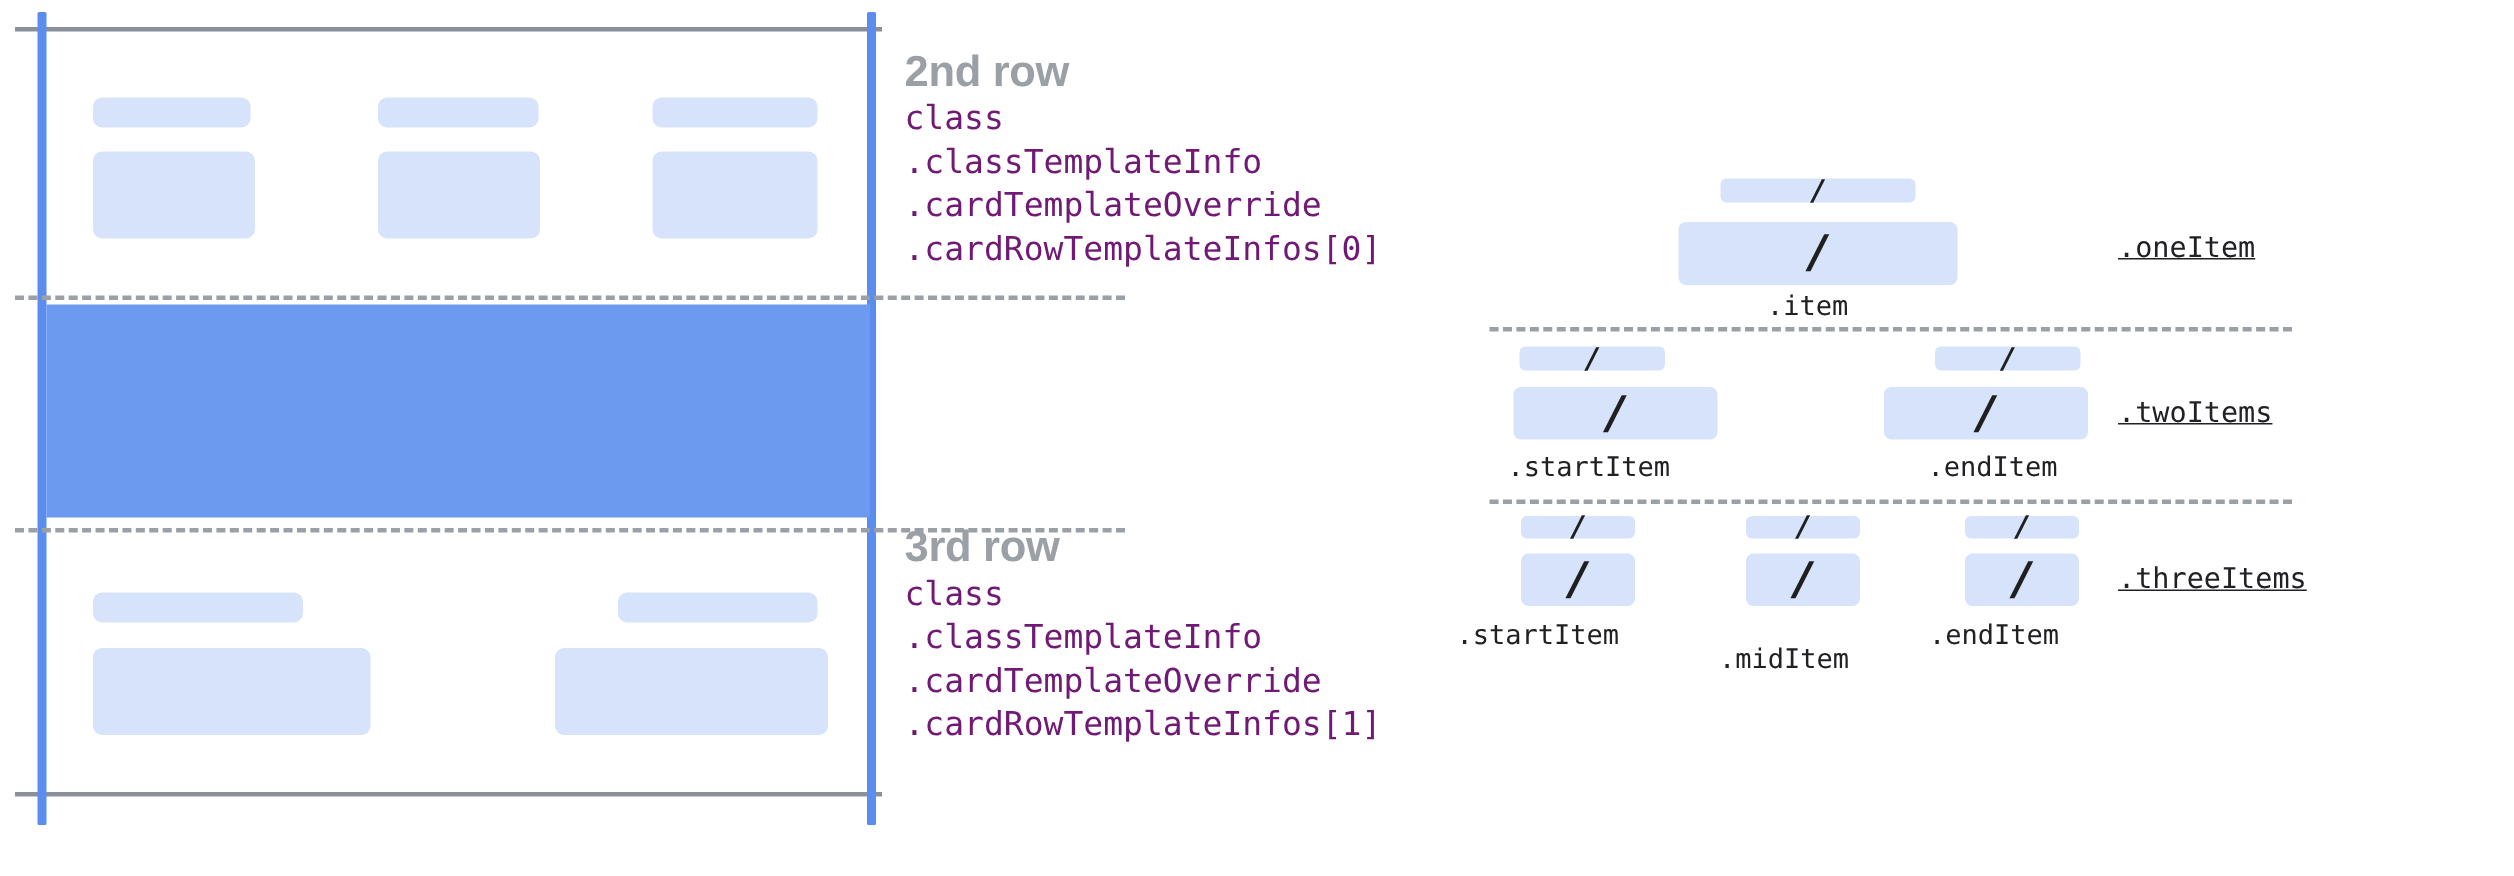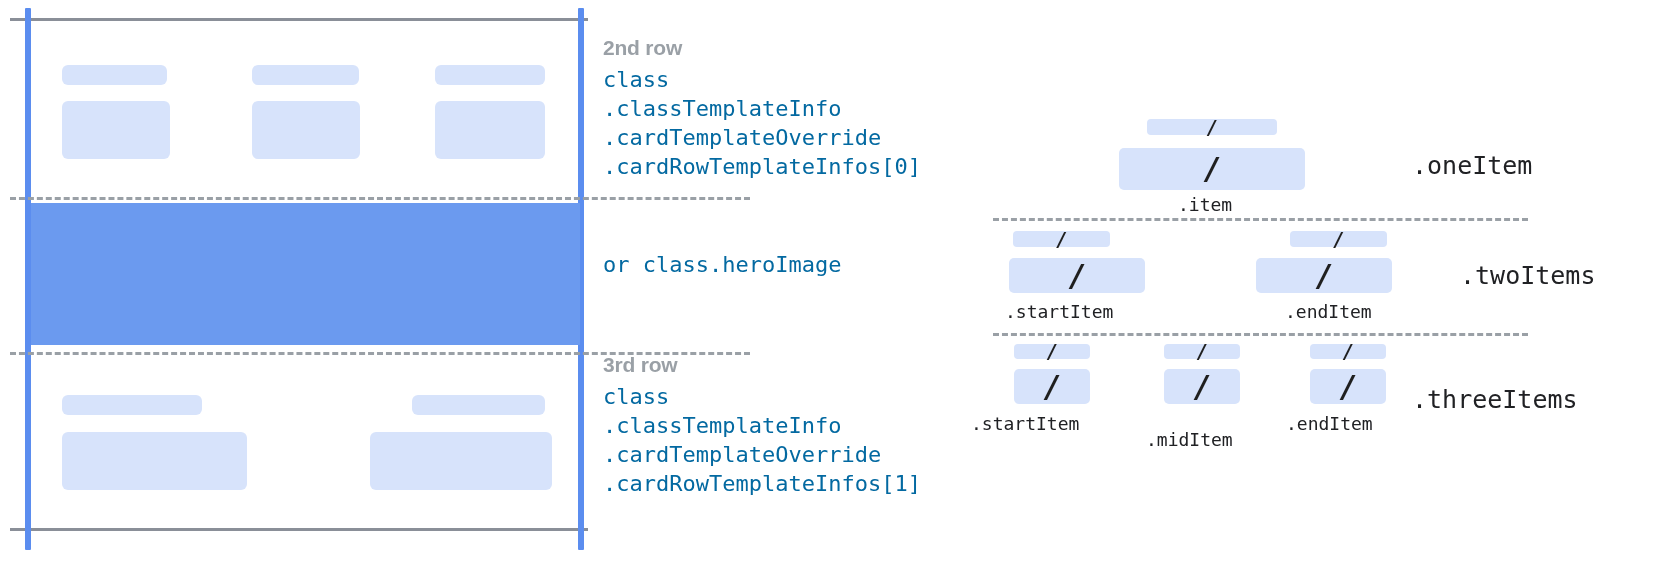--- a/index.html
+++ b/index.html
@@ -14,26 +14,26 @@
   .rule{position:absolute;height:0;border-top:3px solid #8a8f98;}
   .dashed{position:absolute;height:0;border-top:3px dashed #9aa0a6;}
   .vline{position:absolute;width:6px;background:#5b8def;border-radius:1px;}
   .ph{position:absolute;background:#d7e3fb;border-radius:6px;}
   .hero{position:absolute;background:#6b9aef;}
 
   
   .ann{position:absolute;}
   .ann .ttl{
     font-family:"Liberation Sans",sans-serif;
-    font-size:21px;font-weight:700;color:#9aa0a6;
+    font-size:29px;font-weight:700;color:#9aa0a6;
     line-height:34px;letter-spacing:-0.2px;white-space:nowrap;
   }
   .ann .code{
     font-family:"DejaVu Sans Mono",monospace;
-    font-size:22px;color:#0369a1;line-height:29px;white-space:pre;
+    font-size:22px;color:#701a75;line-height:29px;white-space:pre;
   }
 
   
   .grp{position:absolute;}
   .bar{position:absolute;background:#d7e3fb;border-radius:4px;}
   .box{position:absolute;background:#d7e3fb;border-radius:5px;}
   .slash{
     position:absolute;left:0;top:0;width:100%;height:100%;
     display:flex;align-items:center;justify-content:center;
     font-family:"DejaVu Sans",sans-serif;
@@ -43,21 +43,21 @@
   .box .slash{font-size:30px;}
   .bar .slash{font-size:19px;}
   .cap{
     position:absolute;
     font-family:"DejaVu Sans Mono",monospace;
     font-size:18px;color:#202124;white-space:nowrap;line-height:26px;
   }
   .rlabel{
     position:absolute;
     font-family:"DejaVu Sans Mono",monospace;
-    font-size:25px;color:#202124;white-space:nowrap;line-height:27px;
+    font-size:19px;color:#202124;white-space:nowrap;line-height:27px;text-decoration:underline;
   }
 </style>
 </head>
 <body>
 
 <div class="stage">
 
   <div>
 
     <div class="rule" style="left:10px;  top:18px;  width:578px;"></div>
@@ -92,21 +92,20 @@
 
     <div class="ann" style="left:603px; top:31px;">
       <div class="ttl">2nd row</div>
       <div class="code">class</div>
       <div class="code">.classTemplateInfo</div>
       <div class="code">.cardTemplateOverride</div>
       <div class="code">.cardRowTemplateInfos[0]</div>
     </div>
 
     <div class="ann" style="left:603px; top:250px;">
-      <div class="code">or class.heroImage</div>
     </div>
 
     <div class="ann" style="left:603px; top:348px;">
       <div class="ttl">3rd row</div>
       <div class="code">class</div>
       <div class="code">.classTemplateInfo</div>
       <div class="code">.cardTemplateOverride</div>
       <div class="code">.cardRowTemplateInfos[1]</div>
     </div>
   </div>
@@ -136,21 +135,21 @@
       <div class="cap" style="left:1005px; top:299px;">.startItem</div>
 
       <div class="bar" style="left:1290px; top:231px; width:97px; height:16px;">
         <span class="slash">/</span>
       </div>
       <div class="box" style="left:1256px; top:258px; width:136px; height:35px;">
         <span class="slash">/</span>
       </div>
       <div class="cap" style="left:1285px; top:299px;">.endItem</div>
 
-      <div class="rlabel" style="left:1412px; top:262px;margin-left:48px;">.twoItems</div>
+      <div class="rlabel" style="left:1412px; top:262px;">.twoItems</div>
     </div>
 
     <div class="dashed" style="left:993px; top:333px; width:535px;"></div>
 
     <div class="grp">
       <div class="bar" style="left:1014px; top:344px; width:76px; height:15px;">
         <span class="slash">/</span>
       </div>
       <div class="box" style="left:1014px; top:369px; width:76px; height:35px;">
         <span class="slash">/</span>
@@ -166,17 +165,17 @@
       <div class="cap" style="left:1146px; top:411px;margin-top:16px;">.midItem</div>
 
       <div class="bar" style="left:1310px; top:344px; width:76px; height:15px;">
         <span class="slash">/</span>
       </div>
       <div class="box" style="left:1310px; top:369px; width:76px; height:35px;">
         <span class="slash">/</span>
       </div>
       <div class="cap" style="left:1286px; top:411px;">.endItem</div>
 
-      <div class="rlabel" style="left:1412px; top:386px;">.threeItems</div>
+      <div class="rlabel" style="left:1412px; top:373px;">.threeItems</div>
     </div>
   </div>
 
 </div>
 
 </body></html>

